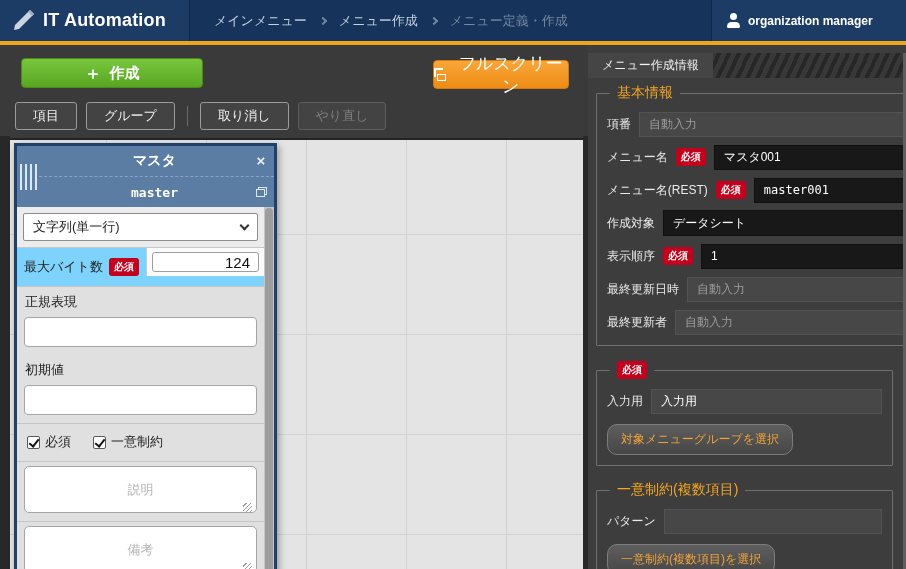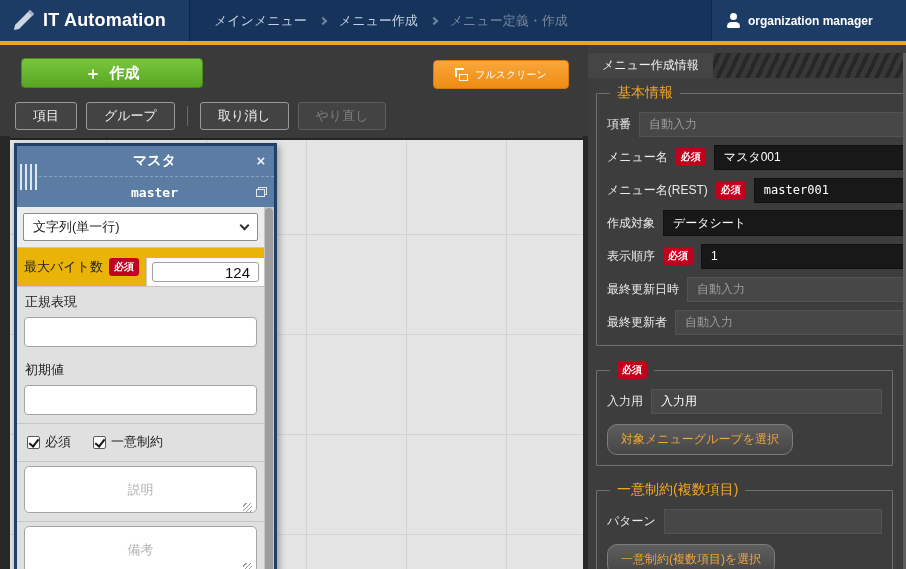--- a/index.html
+++ b/index.html
@@ -31,21 +31,21 @@
 
   
   .workspace { position:absolute; top:45px; left:0; width:588px; bottom:0; background:#3a3a3a; }
   .btn-create { position:absolute; left:21px; top:13px; width:182px; height:30px;
                 background:linear-gradient(#79c63e,#58a521); border:1px solid #4a8c18; border-radius:4px;
                 color:#fff; font-size:15px; font-weight:bold; display:flex; align-items:center;
                 justify-content:center; gap:8px; cursor:pointer; }
   .plus-glyph { font-size:17px; font-weight:bold; line-height:1; }
   .btn-fullscreen { position:absolute; left:433px; top:15px; width:136px; height:29px;
                     background:linear-gradient(#f9a63a,#ee8c14); border:1px solid #d57a0c; border-radius:4px;
-                    color:#fff; font-size:10px; display:flex; align-items:center; justify-content:center;
+                    color:#fff; font-size:17px; display:flex; align-items:center; justify-content:center;
                     cursor:pointer; }
   .fs-icon { position:relative; width:13px; height:13px; margin-right:7px; }
   .fs-icon::before { content:""; position:absolute; top:0; left:0; width:7px; height:7px;
                      border-top:2px solid #fff; border-left:2px solid #fff; }
   .fs-icon::after { content:""; position:absolute; bottom:0; right:0; width:7px; height:5px;
                     border:1px solid #fff; }
   .toolbar2 { position:absolute; left:15px; top:57px; display:flex; align-items:center; gap:9px; }
   .tb-btn { background:#434343; border:1px solid #9b9b9b; border-radius:3px; color:#f2f2f2;
             font-size:13px; padding:4px 17px; cursor:pointer; white-space:nowrap; }
   .tb-btn.disabled { border-color:#5e5e5e; color:#7d7d7d; }
@@ -83,22 +83,22 @@
   .dlg-body { position:relative; padding-right:10px; }
   .dlg-scrollbar { position:absolute; top:0; right:0; width:10px; bottom:0; background:#c6c6c6; }
   .dlg-scroll-thumb { position:absolute; top:1px; left:1px; right:1px; bottom:1px; background:#9d9d9d;
                       border-radius:4px; }
   .dlg-sec-select { padding:6px; background:#ececec; }
   .dlg-select { height:28px; background:#fff; border:1px solid #8d8d8d; border-radius:2px;
                 display:flex; align-items:center; padding:0 9px; font-size:13px; color:#1d1d1d;
                 cursor:pointer; }
   .chev-dk { width:7px; height:7px; border-right:2px solid #333; border-bottom:2px solid #333;
              transform:rotate(45deg); margin-left:auto; margin-top:-4px; }
-  .dlg-maxbytes { display:flex; align-items:flex-end; border-top:1px solid #c6c6c6;
-                  border-bottom:1px solid #c6c6c6; background:#eab308; }
+  .dlg-maxbytes { display:flex; align-items:flex-start; border-top:1px solid #c6c6c6;
+                  border-bottom:1px solid #c6c6c6; background:#7dd3fc; }
   .dlg-mb-left { display:flex; align-items:center; gap:6px; padding:0 7px; height:38px; }
   .dlg-label-txt { font-size:13px; color:#222; white-space:nowrap; }
   .badge { background:#c3001d; color:#fff; font-size:10px; font-weight:bold; padding:2px 5px;
            border-radius:3px; white-space:nowrap; }
   .dlg-mb-right { flex:1; background:#fbfbfb; padding:4px 5px; border-left:1px solid #cbcbcb; }
   .dlg-mb-input { width:100%; height:20px; border:1px solid #9e9e9e; border-radius:3px;
                   text-align:right; font-size:15px; color:#111; padding:0 8px; background:#fff; }
   .dlg-label-row { padding:6px 8px 4px; font-size:13px; color:#222; background:#e0e0e0; }
   .dlg-input-row { padding:2px 7px 8px; background:#e0e0e0; }
   .dlg-text-input { width:100%; height:30px; border:1px solid #a5a5a5; border-radius:4px;

